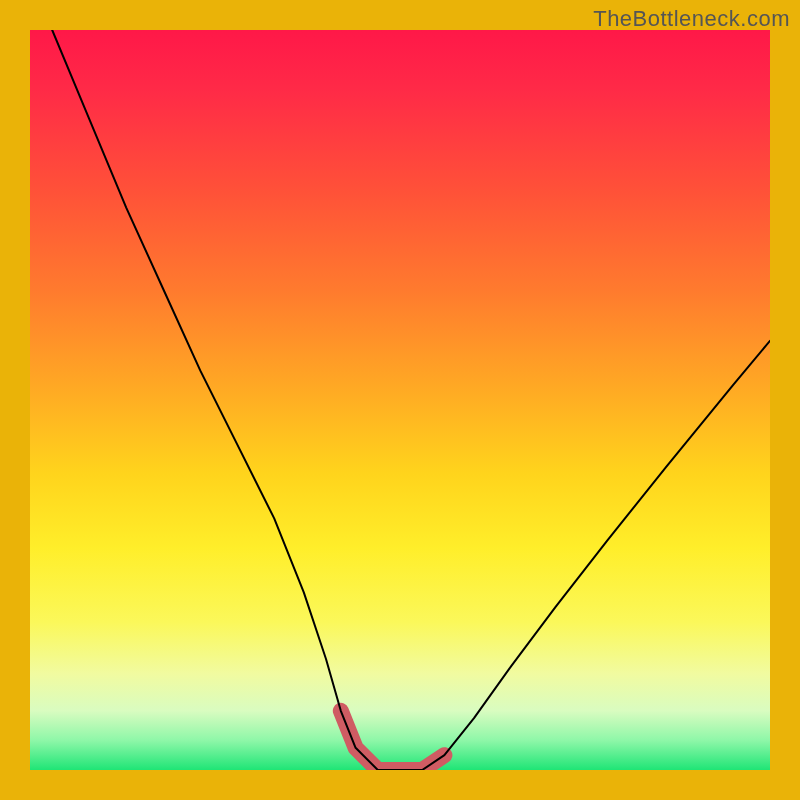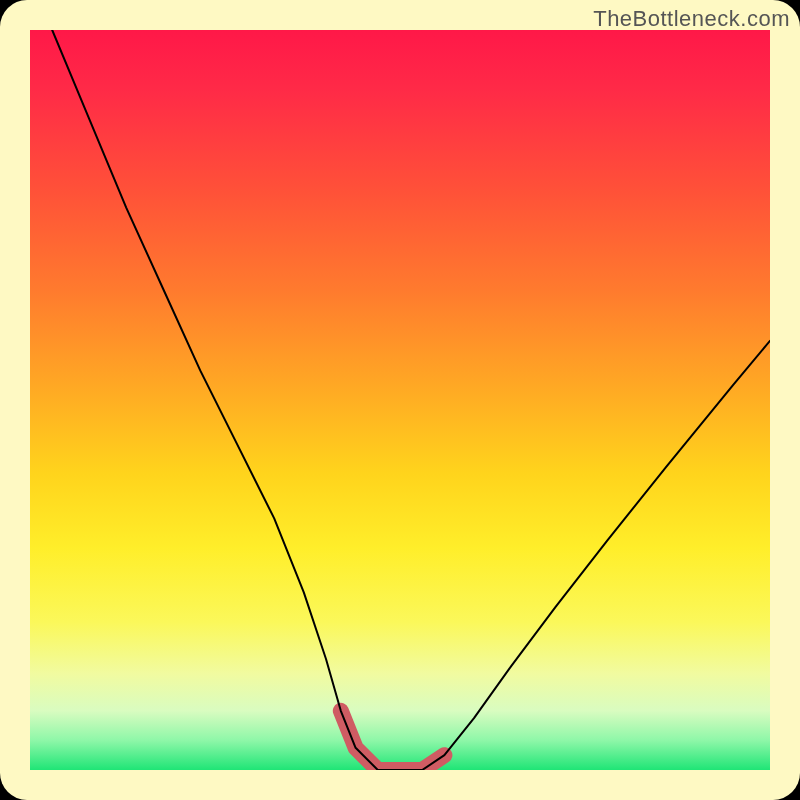--- a/index.html
+++ b/index.html
@@ -8,22 +8,21 @@
     width: 800px;
     height: 800px;
     background: #000;
     overflow: hidden;
     font-family: Arial, Helvetica, sans-serif;
   }
   .frame {
     position: relative;
     width: 800px;
     height: 800px;
-    background: #fef9c3;
-    border-radius: 27px;
+    background: #eab308;
   }
   .watermark {
     position: absolute;
     top: 6px;
     right: 10px;
     color: #555;
     font-size: 22px;
     font-weight: 500;
     letter-spacing: 0.5px;
     z-index: 10;

